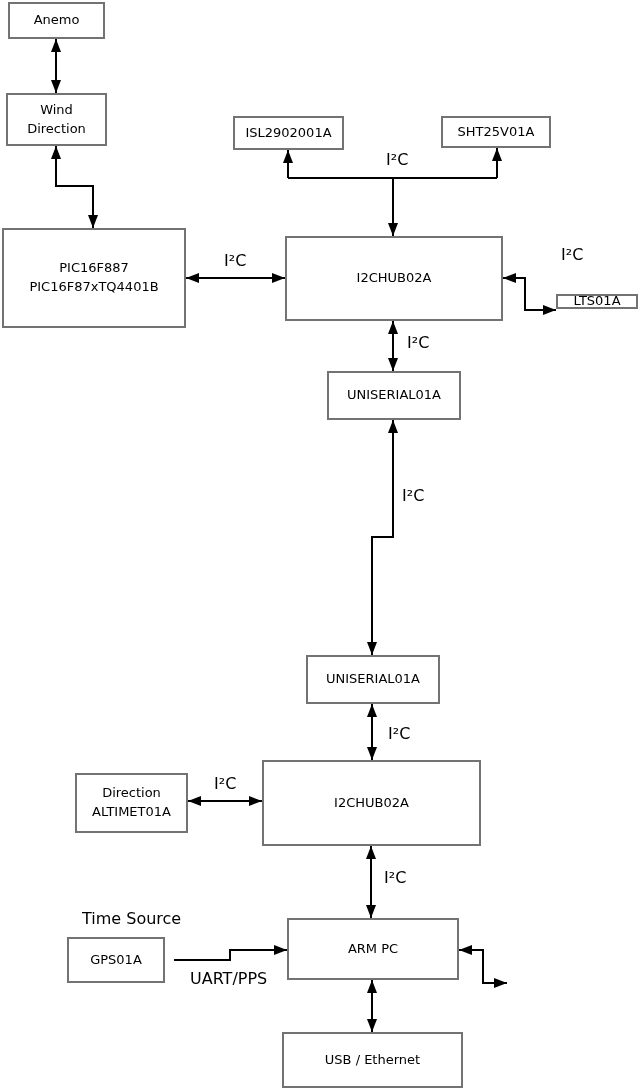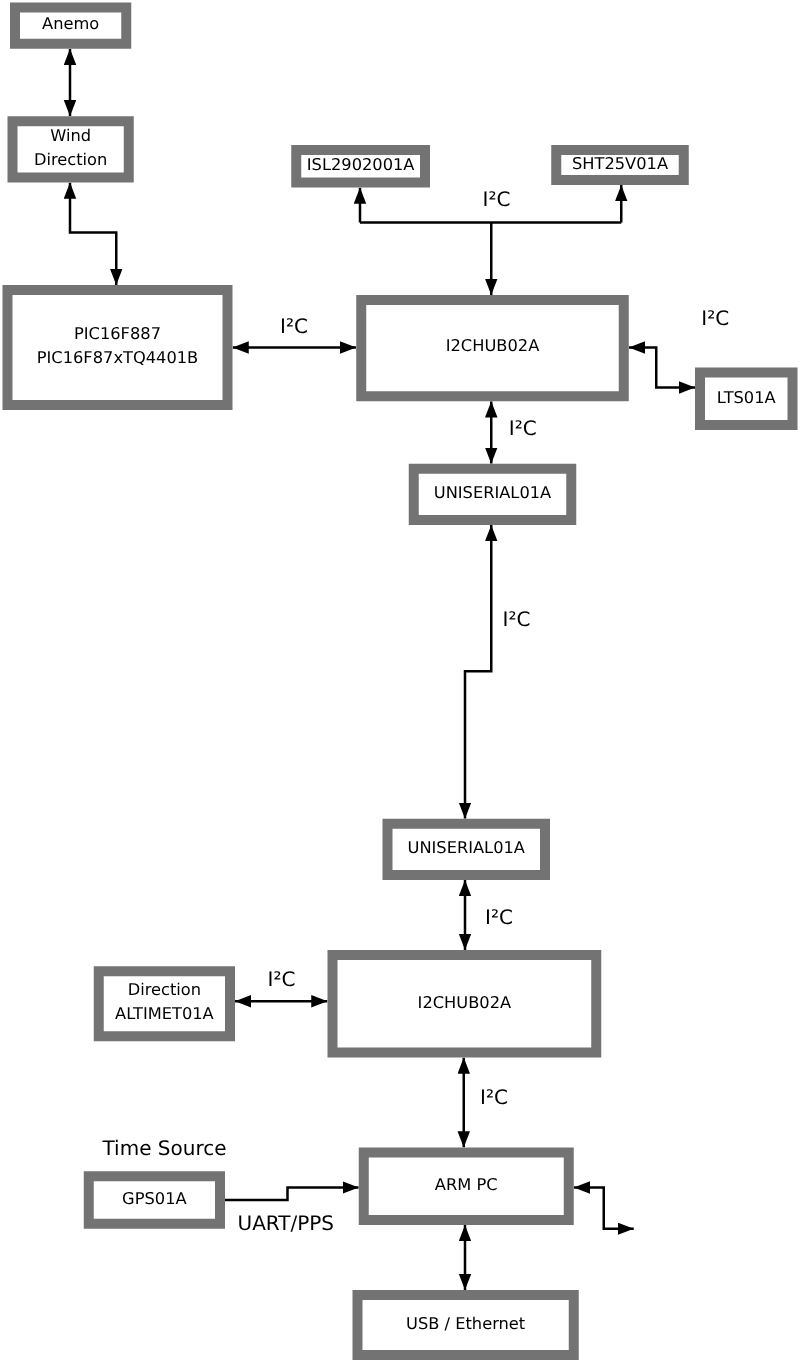--- a/index.html
+++ b/index.html
@@ -12,21 +12,21 @@
     color: #000;
     overflow: hidden;
   }
   svg.wires {
     position: absolute;
     left: 0; top: 0;
   }
   .node {
     position: absolute;
     box-sizing: border-box;
-    border: 8px solid #737373;
+    border: 2px solid #737373;
     background: #fff;
     display: flex;
     flex-direction: column;
     align-items: center;
     justify-content: center;
     text-align: center;
     font-size: 13px;
     line-height: 1.45;
   }
   .lbl {
@@ -86,42 +86,42 @@
   </div>
 
   <div class="node" style="left:441px; top:116px; width:110px; height:32px">
     <span>SHT25V01A</span>
   </div>
 
   <div class="node" style="left:285px; top:236px; width:218px; height:85px">
     <span>I2CHUB02A</span>
   </div>
 
-  <div class="node" style="left:556px; top:294px; width:82px; height:50px">
+  <div class="node" style="left:556px; top:294px; width:82px; height:15px">
     <span>LTS01A</span>
   </div>
 
   <div class="node" style="left:327px; top:371px; width:134px; height:49px">
     <span>UNISERIAL01A</span>
   </div>
 
   <div class="node" style="left:306px; top:655px; width:134px; height:49px">
     <span>UNISERIAL01A</span>
   </div>
 
   <div class="node" style="left:262px; top:760px; width:219px; height:86px">
     <span>I2CHUB02A</span>
   </div>
 
   <div class="node" style="left:75px; top:773px; width:113px; height:60px">
     <span>Direction</span>
     <span>ALTIMET01A</span>
   </div>
 
-  <div class="node" style="left:67px; top:937px; width:113px; height:46px">
+  <div class="node" style="left:67px; top:937px; width:98px; height:46px">
     <span>GPS01A</span>
   </div>
 
   <div class="node" style="left:287px; top:918px; width:172px; height:62px">
     <span>ARM PC</span>
   </div>
 
 
   <div class="node" style="left:282px; top:1032px; width:181px; height:56px">
     <span>USB / Ethernet</span>

